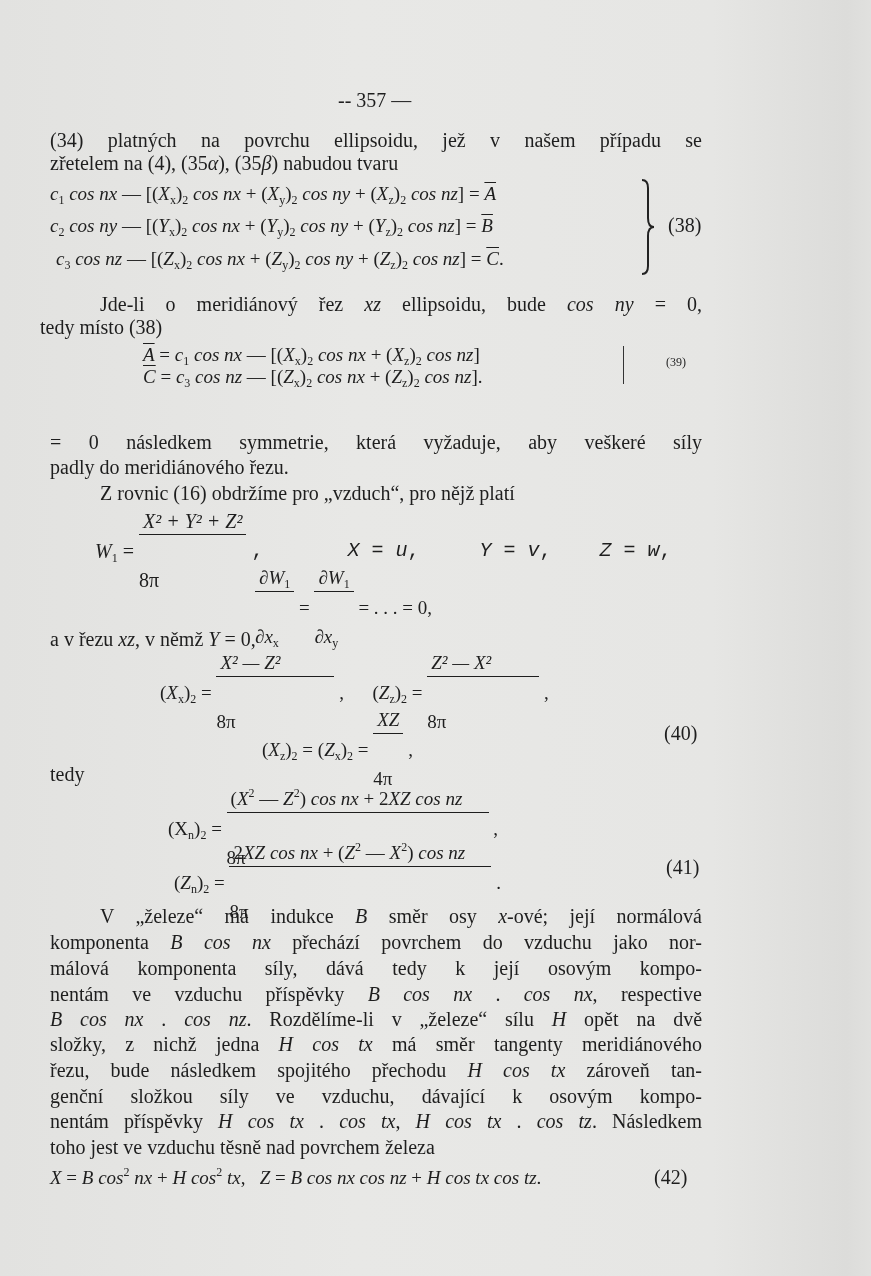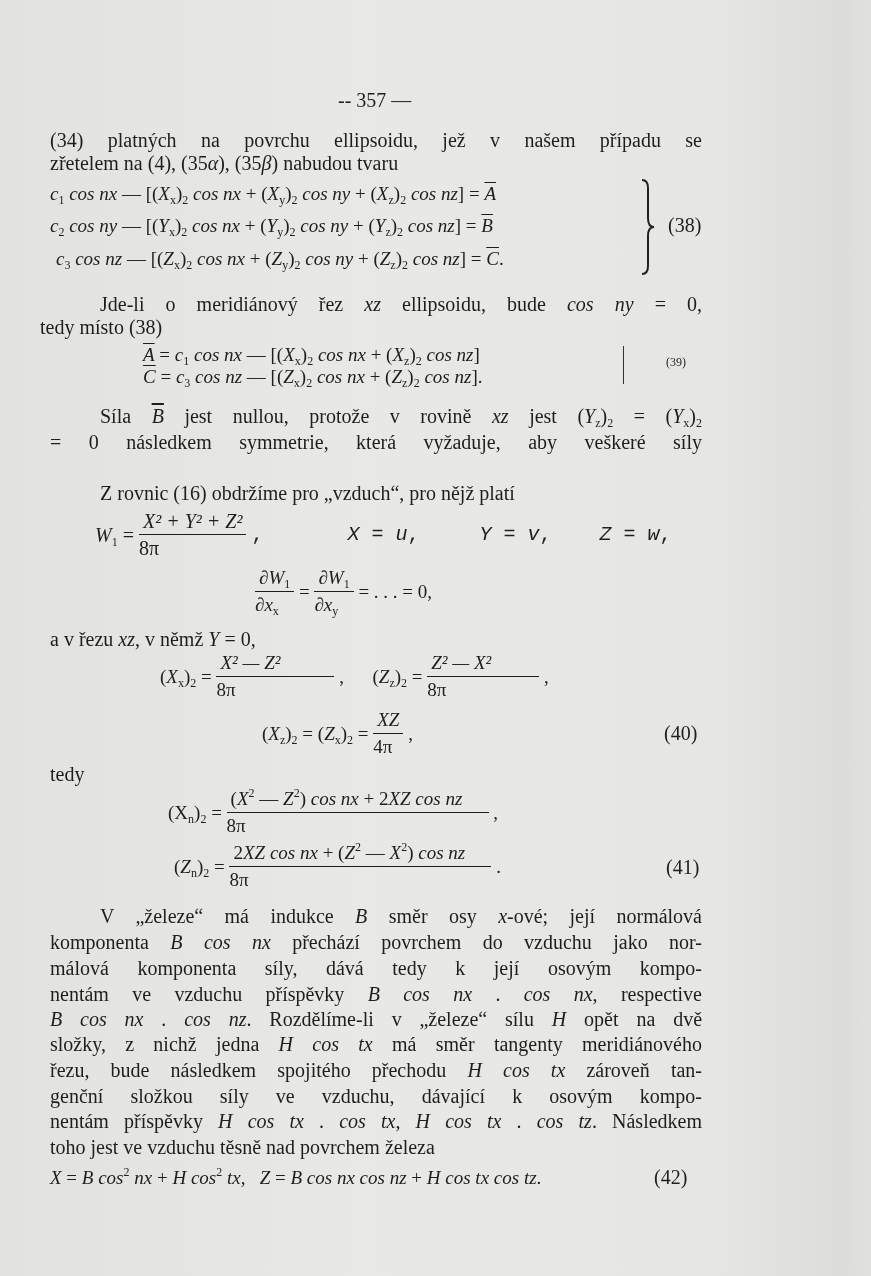--- a/index.html
+++ b/index.html
@@ -19,21 +19,21 @@
   .edge3 { position:absolute; top:0; right:0; width:3px; height:1276px; background:#bdbdbd; }
   .ln { position:absolute; white-space:nowrap; font-size:20px; line-height:24px; }
   .just { text-align:justify; text-align-last:justify; width:652px; left:50px; }
   .indent { left:100px; width:602px; }
   i, .it { font-style:italic; }
   sub { font-size:12px; vertical-align:-4px; font-style:normal; line-height:0; }
   sup { font-size:12px; vertical-align:8px; line-height:0; font-style:normal; }
   .ov { text-decoration:overline; }
   .frac { display:inline-block; vertical-align:middle; text-align:left; }
   .frac .num { display:block; padding:0 4px; border-bottom:1.3px solid #1e1e1e; line-height:26px; }
-  .frac .den { display:block; line-height:26px; }
+  .frac .den { display:block; line-height:26px;margin-top:32px; }
   .eqno { position:absolute; font-size:20px; }
 </style>
 </head>
 <body>
 
 <div class="page">
   <div class="edge1"></div>
   <div class="edge2"></div>
   <div class="edge3"></div>
 
@@ -61,22 +61,22 @@
 
   <div class="ln" style="left:143px;top:343px;font-size:19px;">
     <i class="ov">A</i> = <i>c</i><sub>1</sub> <i>cos nx</i> — [(<i>X</i><sub>x</sub>)<sub>2</sub> <i>cos nx</i> + (<i>X</i><sub>z</sub>)<sub>2</sub> <i>cos nz</i>]
   </div>
   <div class="ln" style="left:143px;top:365px;font-size:19px;">
     <i class="ov">C</i> = <i>c</i><sub>3</sub> <i>cos nz</i> — [(<i>Z</i><sub>x</sub>)<sub>2</sub> <i>cos nx</i> + (<i>Z</i><sub>z</sub>)<sub>2</sub> <i>cos nz</i>].
   </div>
   <div style="position:absolute;left:623px;top:346px;width:0;height:38px;border-left:1.5px solid #333;"></div>
   <div class="eqno" style="left:666px;top:355px;font-size:12px;">(39)</div>
 
-  <div class="ln indent just" style="top:404px;">Síla <i class="ov">B</i> jest nullou, protože v rovině <i>xz</i> jest (<i>Y</i><sub>z</sub>)<sub>2</sub> = (<i>Y</i><sub>x</sub>)<sub>2</sub></div>
   <div class="ln just" style="top:430px;">= 0 následkem symmetrie, která vyžaduje, aby veškeré síly</div>
+  <div class="ln" style="left:50px;top:455px;">padly do meridiánového řezu.</div>
 
   <div class="ln" style="left:100px;top:481px;">Z rovnic (16) obdržíme pro „vzduch“, pro nějž platí</div>
 
   <div class="ln" style="left:95px;top:508px;font-size:20px;line-height:26px;">
     <span style="display:inline-block;vertical-align:middle;"><i>W</i><sub>1</sub> = </span>
     <span class="frac"><span class="num" style="font-style:italic;">X² + Y² + Z²</span><span class="den">8π</span></span>
     <span style="display:inline-block;vertical-align:middle;font-family:Liberation Mono, monospace;">,&nbsp;&nbsp;&nbsp;&nbsp;&nbsp;&nbsp;&nbsp;<i>X</i> = <i>u</i>,&nbsp;&nbsp;&nbsp;&nbsp;&nbsp;<i>Y</i> = <i>v</i>,&nbsp;&nbsp;&nbsp;&nbsp;<i>Z</i> = <i>w</i>,</span>
   </div>
   <div class="ln" style="left:255px;top:565px;font-size:19px;line-height:24px;">
     <span class="frac"><span class="num">∂<i>W</i><sub>1</sub></span><span class="den">∂<i>x</i><sub>x</sub></span></span>

